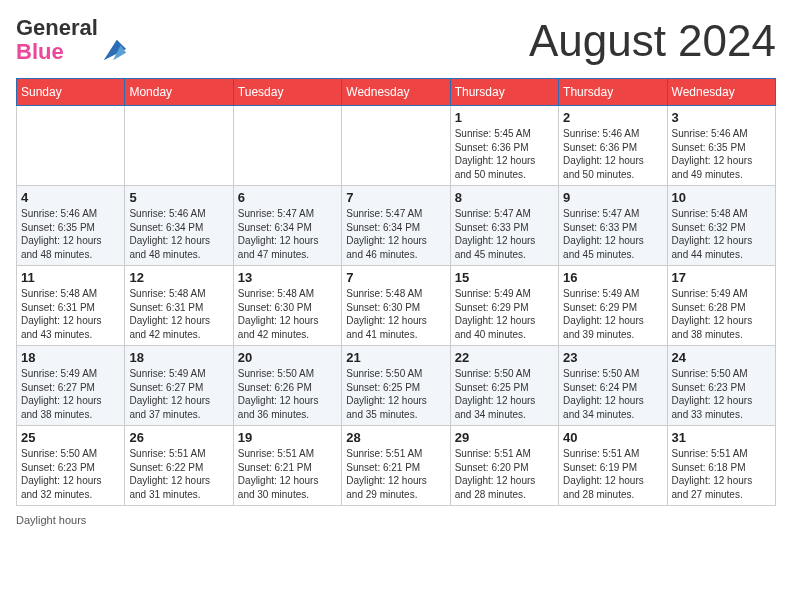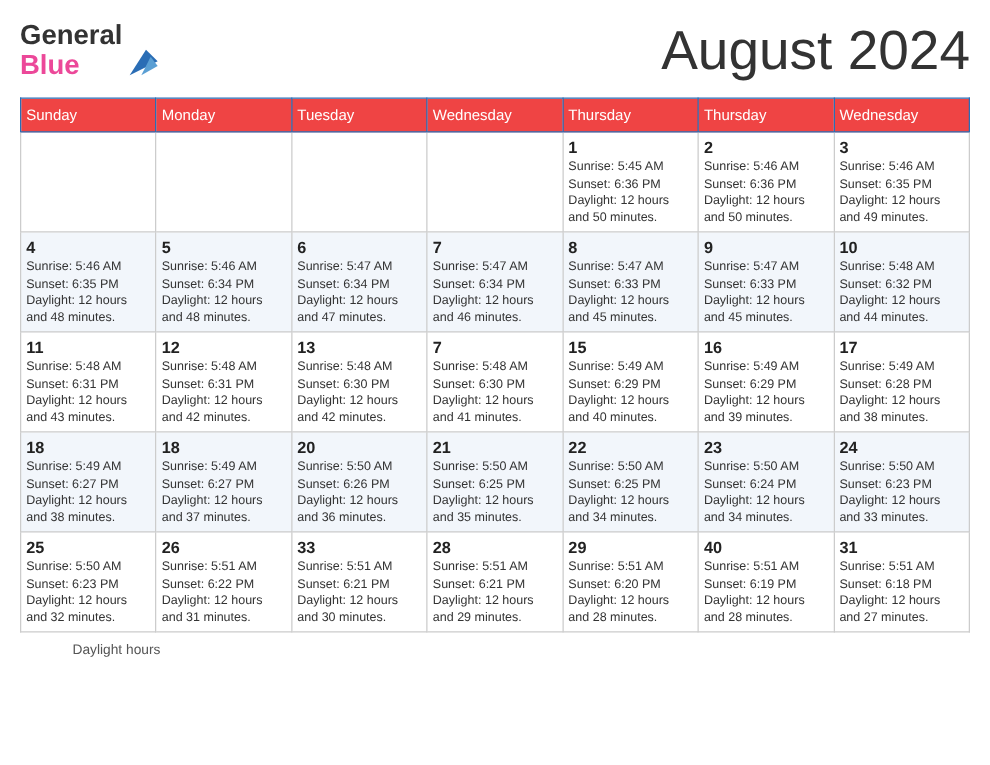--- a/index.html
+++ b/index.html
@@ -85,21 +85,20 @@
     .empty-cell {
       background: #fff;
     }
     tbody tr:nth-child(even) .empty-cell {
       background: #f2f6fb;
     }
     .footer-note {
       margin-top: 8px;
       font-size: 11px;
       color: #555;
-      margin-left: 42px;
     }
   </style>
 </head>
 <body>
 
 <div class="header">
   <div class="logo">
     <div>
       <div style="display:flex;align-items:flex-end;">
         <span class="logo-text">
@@ -320,21 +319,21 @@
 and 32 minutes.</div>
         </td>
         <td>
           <span class="day-num">26</span>
           <div class="day-info" style="white-space: pre-line;">Sunrise: 5:51 AM
 Sunset: 6:22 PM
 Daylight: 12 hours
 and 31 minutes.</div>
         </td>
         <td>
-          <span class="day-num">33</span>
+          <span class="day-num">19</span>
           <div class="day-info" style="white-space: pre-line;">Sunrise: 5:51 AM
 Sunset: 6:21 PM
 Daylight: 12 hours
 and 30 minutes.</div>
         </td>
         <td>
           <span class="day-num">28</span>
           <div class="day-info" style="white-space: pre-line;">Sunrise: 5:51 AM
 Sunset: 6:21 PM
 Daylight: 12 hours

